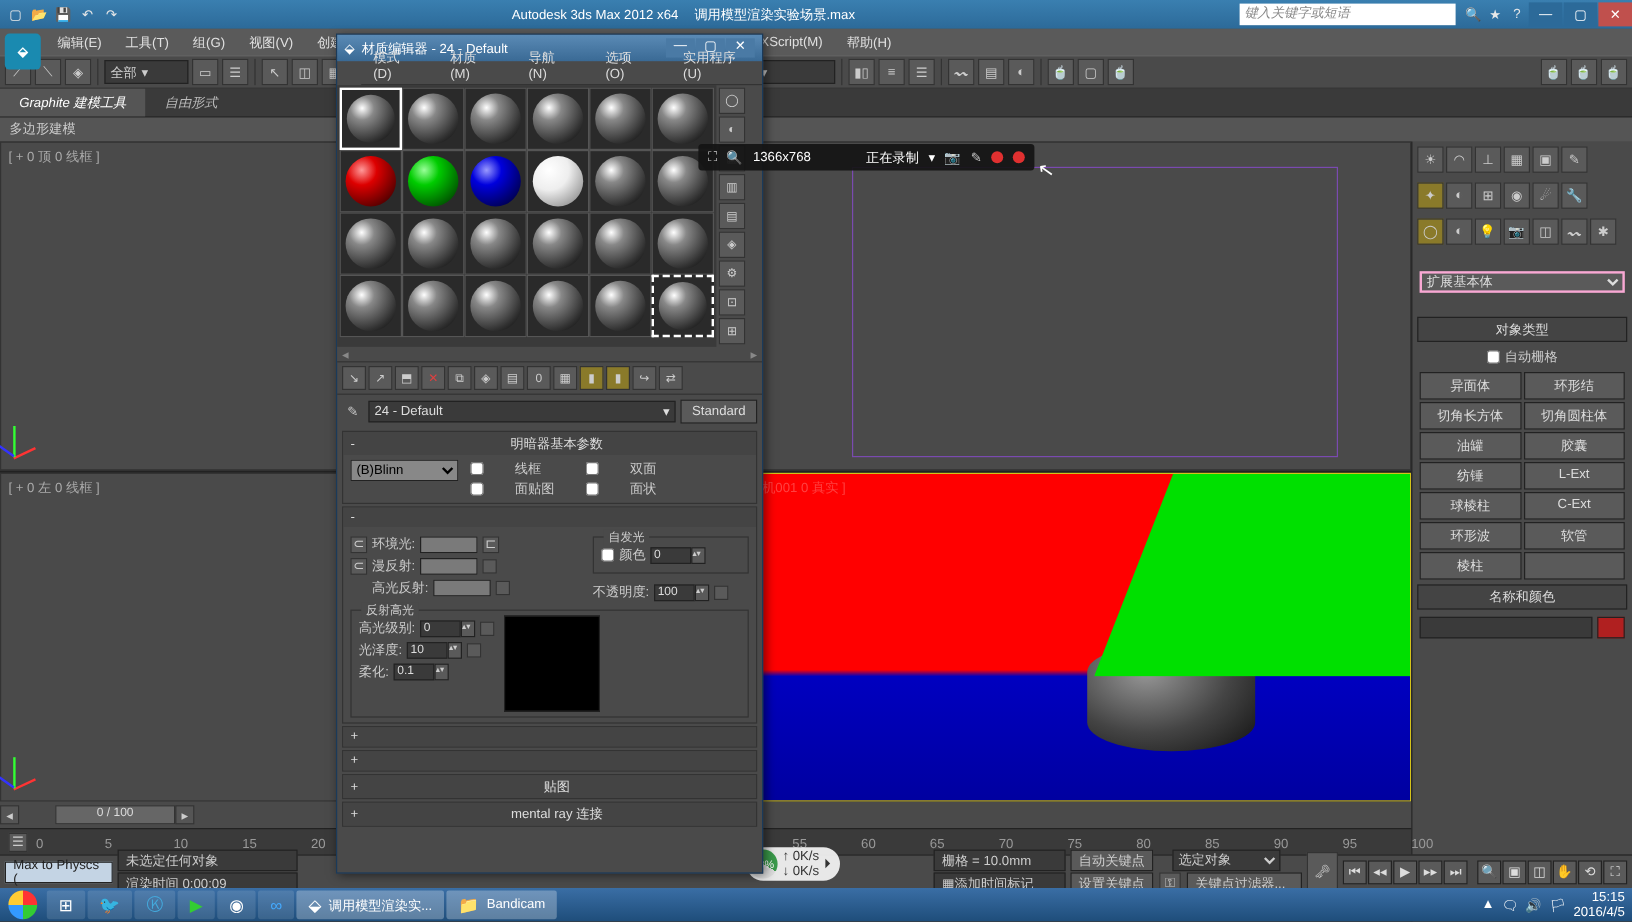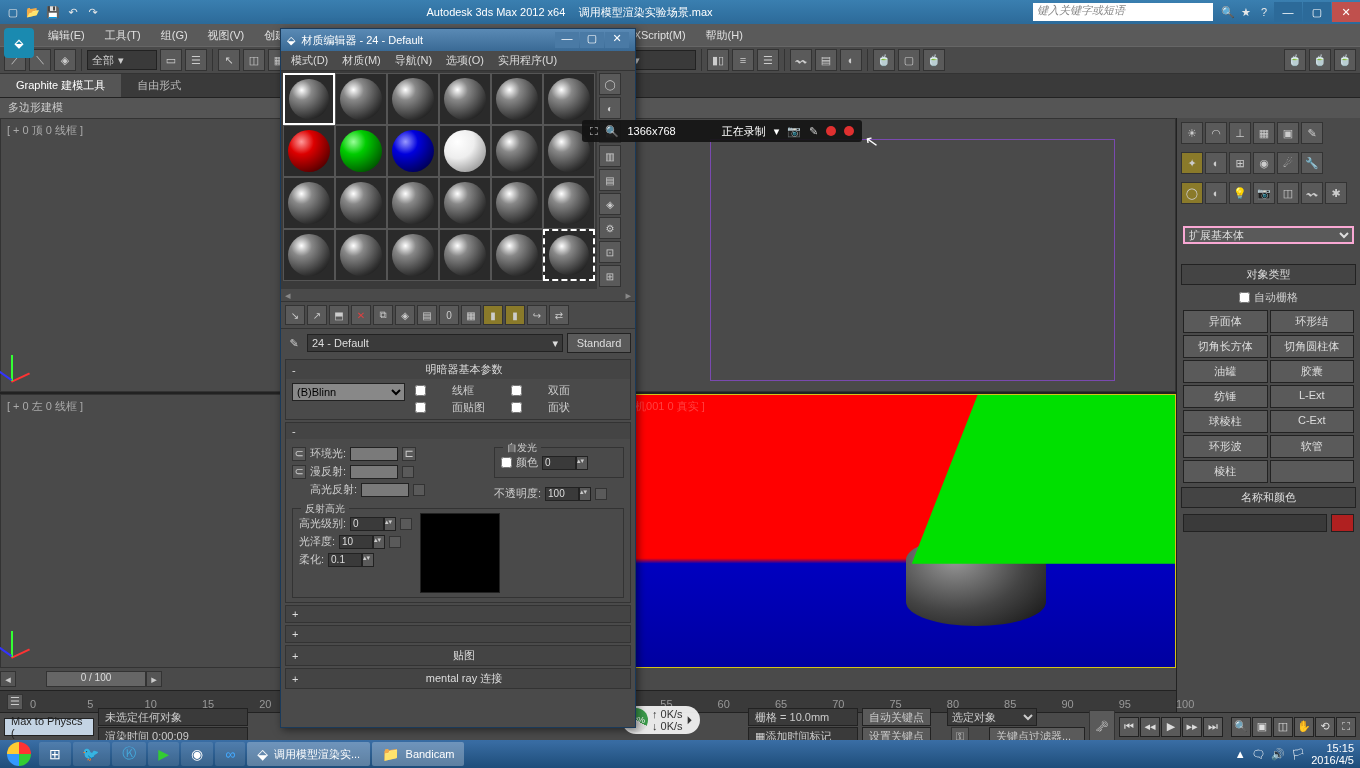--- a/index.html
+++ b/index.html
@@ -21,21 +21,21 @@
 .app-btn { position:absolute; left:4px; top:28px; width:30px; height:30px; background:#1a8ab0; border-radius:4px; display:flex; align-items:center; justify-content:center; color:#fff; font-weight:bold; z-index:2; }
 
 
 .toolbar { height: 28px; background: #4a4a4a; border-top:1px solid #666; border-bottom:1px solid #333; display:flex; align-items:center; padding:0 4px; gap:3px; }
 .tbtn { width:22px; height:22px; background:#5a5a5a; border:1px solid #333; display:flex; align-items:center; justify-content:center; color:#ccc; cursor:pointer; }
 .tsep { width:1px; height:22px; background:#333; margin:0 2px; }
 .tcombo { height:20px; background:#3a3a3a; color:#ccc; border:1px solid #222; padding:0 4px; display:flex; align-items:center; gap:4px; cursor:pointer; }
 
 
 .graphite-tabs { height:24px; background:#3a3a3a; display:flex; align-items:center; border-bottom:1px solid #222; }
-.graphite-tabs .gtab { padding:4px 16px; color:#bbb; cursor:pointer; }
+.graphite-tabs .gtab { padding:4px 16px; color:#bbb; cursor:pointer;font-style:italic; }
 .graphite-tabs .gtab.active { background:#555; color:#fff; }
 .graphite-sub { height:20px; background:#555; color:#ccc; padding:2px 8px; }
 
 
 .workspace { position:absolute; top:118px; left:0; right:184px; bottom:100px; display:grid; grid-template-columns: 1fr 1fr; grid-template-rows: 1fr 1fr; gap:2px; background:#222; }
 .viewport { background:#4a4a4a; position:relative; border:1px solid #333; }
 .viewport.active { border:1px solid #d4c21a; }
 .vp-label { position:absolute; top:4px; left:6px; color:#aaa; font-size:11px; }
 .vp-label.red { color:#ff4040; }
 .vp-persp { background: linear-gradient(180deg, #ff0000 0%, #ff0000 60%, #0000c0 62%, #0000a0 100%); }
@@ -84,21 +84,21 @@
 .taskbar .task-btn.active { background: rgba(255,255,255,.28); }
 .taskbar .task-icon { color:#fff; font-size:14px; }
 .taskbar .tray { margin-left:auto; display:flex; align-items:center; gap:6px; padding:0 6px; color:#fff; }
 .taskbar .clock { text-align:right; line-height:12px; font-size:10px; }
 
 
 .mat-editor { position:absolute; left:280px; top:28px; width:356px; height:700px; background:#4a4a4a; border:1px solid #1a3a5a; box-shadow:2px 2px 8px rgba(0,0,0,.5); z-index:20; }
 .mat-editor .dlg-title { height:22px; background: linear-gradient(#5a8ab5,#3a6a95); display:flex; align-items:center; color:#fff; padding:0 6px; gap:6px; }
 .mat-editor .dlg-title .dlg-btns { margin-left:auto; display:flex; gap:1px; }
 .mat-editor .dlg-title .dbtn { width:24px; height:16px; background:#4a7aa5; color:#fff; text-align:center; cursor:pointer; }
-.mat-editor .dlg-menu { height:20px; display:flex; align-items:flex-end; gap:2px; padding:0 4px; color:#ddd; border-bottom:1px solid #333; }
+.mat-editor .dlg-menu { height:20px; display:flex; align-items:flex-end; gap:17px; padding:0 4px; color:#ddd; border-bottom:1px solid #333;margin-left:20px; }
 .mat-editor .dlg-menu span { padding:2px 6px; cursor:pointer; }
 
 .mat-slots-wrap { display:flex; }
 .mat-slots { display:grid; grid-template-columns: repeat(6, 52px); grid-template-rows: repeat(4, 52px); gap:0; padding:2px; background:#3a3a3a; }
 .mat-slot { width:52px; height:52px; background:#2a2a2a; border:1px solid #555; position:relative; cursor:pointer; }
 .mat-slot.sel { border:2px solid #fff; }
 .mat-slot.sel2 { border:2px dashed #fff; }
 .sphere { position:absolute; inset:4px; border-radius:50%; background: radial-gradient(circle at 32% 28%, #fff 0%, #888 25%, #333 70%, #000 100%); }
 .sphere.red { background: radial-gradient(circle at 32% 28%, #ff9999 0%, #d00 30%, #500 80%); }
 .sphere.green { background: radial-gradient(circle at 32% 28%, #9f9 0%, #0c0 30%, #050 80%); }
@@ -367,21 +367,21 @@
   <div style="flex:1"></div>
   <div style="display:flex; flex-direction:column; gap:1px;">
     <div class="stat-cell" style="width:110px;">栅格 = 10.0mm</div>
     <div class="stat-cell" style="width:110px;">▦ <span>添加时间标记</span></div>
   </div>
   <div style="display:flex; flex-direction:column; gap:1px;">
     <div style="display:flex; gap:16px;">
       <div class="stat-cell" style="background:#5a5a5a; cursor:pointer;">自动关键点</div>
       <select style="background:#3a3a3a; color:#ccc; border:1px solid #222; height:18px; width:90px;"><option>选定对象</option></select>
     </div>
-    <div style="display:flex; gap:20px;">
+    <div style="display:flex; gap:5px;">
       <div class="stat-cell" style="background:#5a5a5a; cursor:pointer;">设置关键点</div>
       <div class="tbtn" style="width:18px;height:18px;">⚿</div>
       <div class="stat-cell" style="background:#5a5a5a; cursor:pointer; width:96px;">关键点过滤器...</div>
     </div>
   </div>
   <div class="tbtn" style="width:26px;height:34px;">🗝</div>
   <div class="play-ctrls">
     <div class="pbtn">⏮</div>
     <div class="pbtn">◂◂</div>
     <div class="pbtn">▶</div>
@@ -574,21 +574,21 @@
     <div class="type-btn">Standard</div>
   </div>
 
   <div class="rollup">
     <div class="rollup-hd">
         <span class="pm">-</span>
         <span class="rt">明暗器基本参数</span>
       </div>
     <div class="rollup-body">
       <div style="display:flex; gap:10px; align-items:flex-start;">
-        <select style="width:113px;"><option>(B)Blinn</option></select>
+        <select style="width:90px;"><option>(B)Blinn</option></select>
         <div class="chk-grid">
           <input type="checkbox" style="">
             <span>线框</span>
           <input type="checkbox" style="">
             <span>双面</span>
           <input type="checkbox" style="">
             <span>面贴图</span>
           <input type="checkbox" style="">
             <span>面状</span>
         </div>

